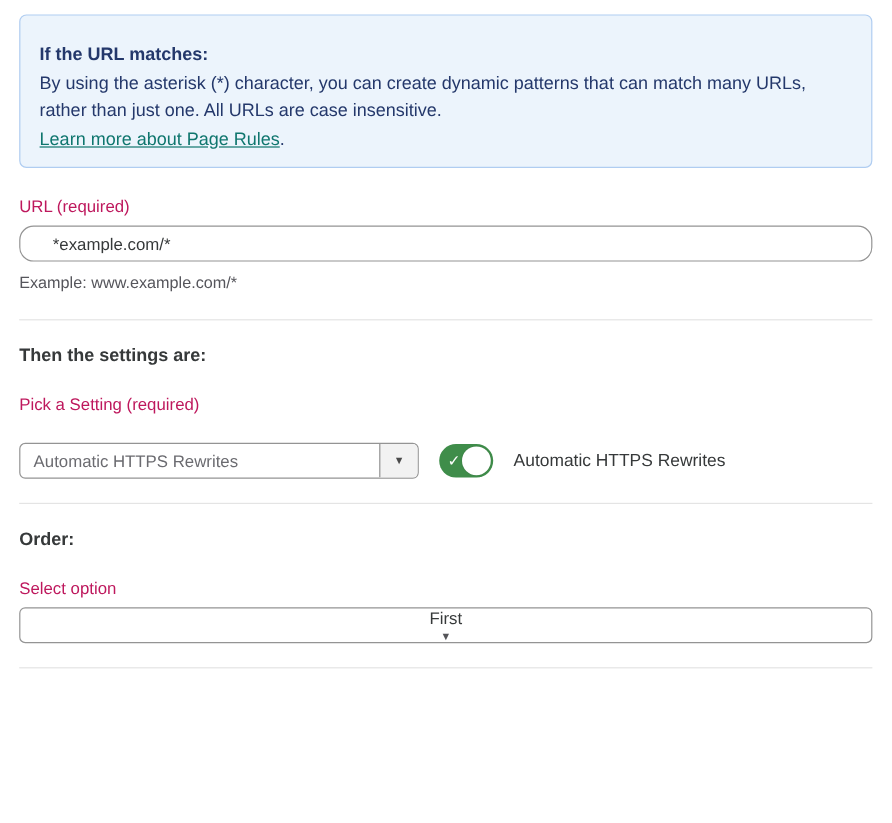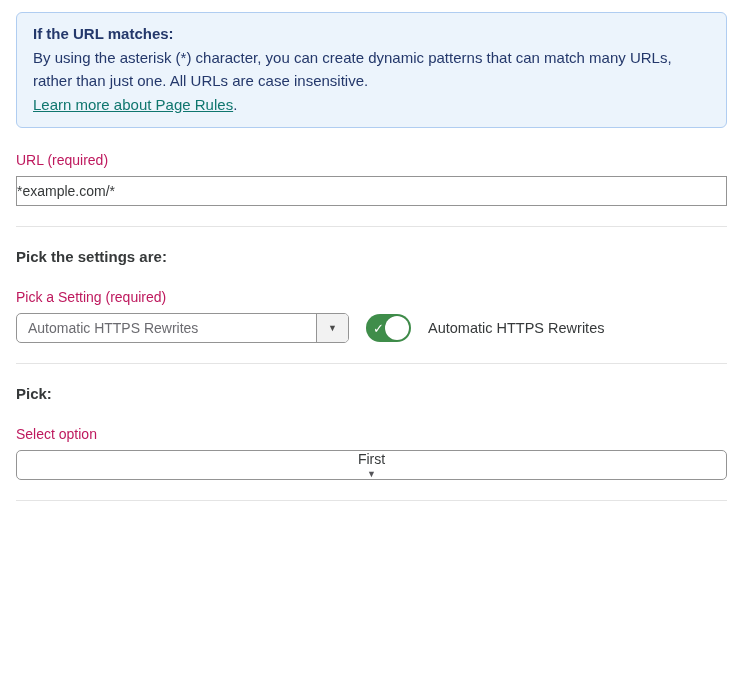--- a/index.html
+++ b/index.html
@@ -24,21 +24,21 @@
   
   .info-box {
     background: #ecf4fc;
     border: 1px solid #b0cdf1;
     border-radius: 6px;
     padding: 9px 16px 11px 16px;
     color: #24386b;
     font-size: 15px;
     line-height: 23.5px;
   }
-  .info-heading { font-weight: bold; }
+  .info-heading { font-weight: bold; margin-top: 12px; }
   .info-link {
     color: #0f766e;
     text-decoration: underline;
     cursor: pointer;
   }
   .info-period { color: #24386b; }
 
   
   .field-label {
     font-size: 14px;
@@ -49,22 +49,22 @@
     font-size: 13.5px;
     color: #56565c;
     margin-top: 7px;
     line-height: 21px;
   }
 
   .text-input {
     width: 100%;
     height: 30px;
     border: 1px solid #949494;
-    border-radius: 0;
-    padding: 0 0;
+    border-radius: 12px;
+    padding: 0 27px;
     font-size: 14px;
     color: #36393a;
     font-family: "Liberation Sans", "DejaVu Sans", sans-serif;
     outline: none;
     background: #ffffff;
   }
 
   hr.divider {
     border: none;
     border-top: 1px solid #e4e4e4;
@@ -72,21 +72,21 @@
   }
 
   h2.section-heading {
     font-size: 15px;
     font-weight: bold;
     color: #36393a;
     margin: 21px 0 0 0;
   }
 
   
-  .setting-row { display: flex; align-items: center; margin-top: 8px; }
+  .setting-row { display: flex; align-items: center; margin-top: 24px; }
   .select-widget {
     display: flex;
     align-items: stretch;
     width: 333px;
     height: 30px;
     border: 1px solid #949494;
     border-radius: 5px;
     background: #ffffff;
     overflow: hidden;
     cursor: pointer;
@@ -185,45 +185,46 @@
 
 
   <div class="info-box">
     <div class="info-heading">If the URL matches:</div>
     <div class="info-body">By using the asterisk (*) character, you can create dynamic patterns that can match many URLs, rather than just one. All URLs are case insensitive.</div>
     <div class="info-link-line"><a class="info-link" href="#">Learn more about Page Rules</a><span class="info-period">.</span></div>
   </div>
 
   <div class="field-label">URL (required)</div>
   <input type="text" class="text-input" value="*example.com/*" style="">
+  <div class="helper-text">Example: www.example.com/*</div>
 
   <hr class="divider">
 
-  <h2 class="section-heading">Pick the settings are:</h2>
+  <h2 class="section-heading">Then the settings are:</h2>
 
   <div class="field-label">Pick a Setting (required)</div>
 
   <div class="setting-row">
     <div class="select-widget">
       <div class="select-value">Automatic HTTPS Rewrites</div>
       <div class="select-arrow-btn">
           <span>▼</span>
         </div>
     </div>
     <div class="toggle">
       <span class="toggle-check">✓</span>
       <span class="toggle-knob"></span>
     </div>
     <div class="toggle-label">Automatic HTTPS Rewrites</div>
   </div>
 
 
   <hr class="divider">
 
-  <h2 class="section-heading">Pick:</h2>
+  <h2 class="section-heading">Order:</h2>
 
   <div class="field-label">Select option</div>
 
   <div class="order-select">
     <span>First</span>
     <span class="native-arrow">▼</span>
   </div>
 
 
   <hr class="divider">

